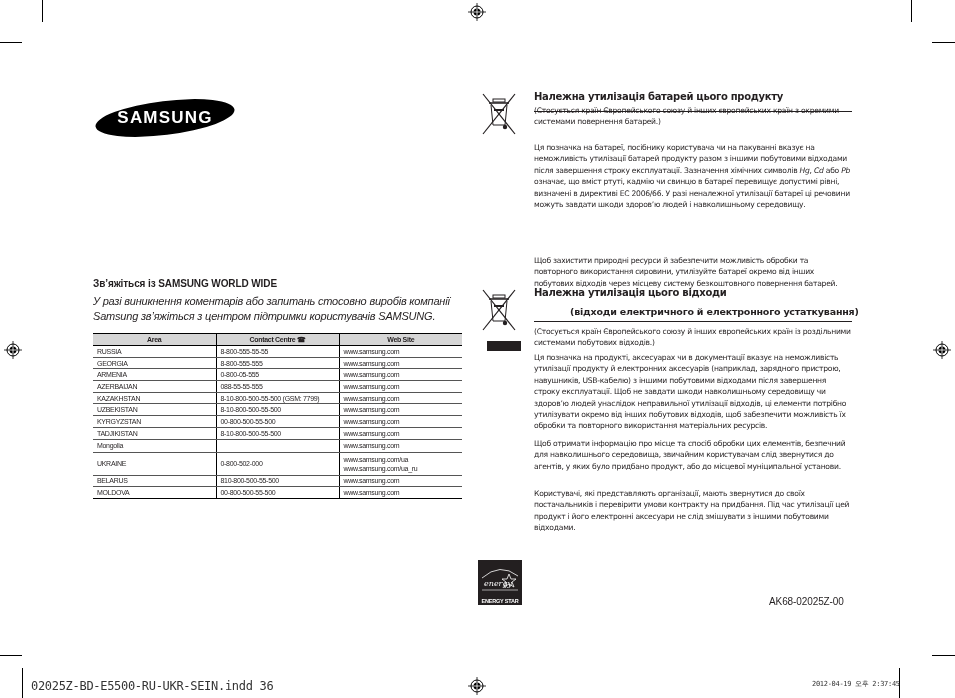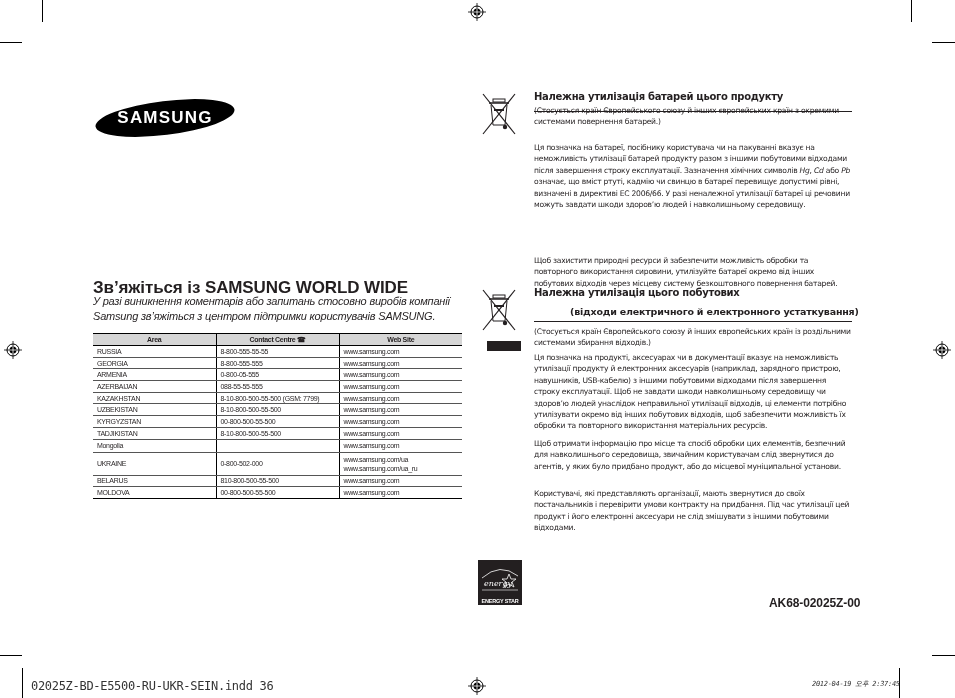--- a/index.html
+++ b/index.html
@@ -5,21 +5,21 @@
   * { margin: 0; padding: 0; box-sizing: border-box; }
   html, body { width: 955px; height: 698px; background: #fff; overflow: hidden; }
   body { position: relative; font-family: "Liberation Sans", sans-serif; color: #231f20; }
   .crop { position: absolute; background: #000; }
   .reg { position: absolute; width: 18px; height: 18px; }
 
   
   .logo { position: absolute; left: 95px; top: 97px; width: 140px; height: 42px; }
 
   
-  .contact-title { position: absolute; left: 93px; top: 278px; font-size: 17px; font-weight: bold; letter-spacing: -0.1px; }
+  .contact-title { position: absolute; left: 93px; top: 278px; font-size: 10px; font-weight: bold; letter-spacing: -0.1px; }
   .contact-intro { position: absolute; left: 93px; top: 294px; width: 372px; font-size: 11px; line-height: 15px; letter-spacing: -0.2px; font-style: italic; }
 
   table.contacts { position: absolute; left: 93px; top: 333px; width: 369px; border-collapse: collapse; font-family: "Liberation Sans", sans-serif; font-size: 7px; letter-spacing: -0.3px; }
   table.contacts th { background: #d6d6d6; font-weight: bold; height: 12px; text-align: center; border-top: 1.5px solid #000; border-bottom: 1px solid #000; border-left: 1px solid #000; }
   table.contacts th:first-child { border-left: none; }
   table.contacts td { height: 11.7px; padding: 0 4px; border-bottom: 1px solid #555; border-left: 1px solid #000; vertical-align: middle; line-height: 9px; }
   table.contacts td:first-child { border-left: none; }
   table.contacts tr.tall td { height: 23px; }
   table.contacts tr.mid td { height: 13px; }
   table.contacts tr:last-child td { border-bottom: 1.5px solid #000; }
@@ -30,24 +30,24 @@
   .weee-icon { position: absolute; width: 36px; height: 44px; }
   .sec-title { position: absolute; font-family: "DejaVu Sans", sans-serif; font-weight: bold; font-size: 10px; letter-spacing: -0.3px; }
   .sec-sub { position: absolute; font-family: "DejaVu Sans", sans-serif; font-weight: bold; font-size: 9.5px; letter-spacing: -0.2px; margin-left: 36px; }
   .rule { position: absolute; height: 1px; background: #231f20; }
   .para { position: absolute; left: 534px; width: 318px; font-family: "DejaVu Sans", sans-serif; font-size: 7.6px; line-height: 11.4px; letter-spacing: -0.25px; }
 
   .black-bar { position: absolute; left: 487px; top: 341px; width: 34px; height: 10px; background: #231f20; }
 
   .energy { position: absolute; left: 478px; top: 560px; width: 44px; height: 45px; background: #231f20; }
   .energy-label { position: absolute; left: 0; bottom: 1px; width: 44px; text-align: center; color: #fff; font-size: 5.5px; font-weight: bold; letter-spacing: -0.2px; }
-  .code { position: absolute; left: 769px; top: 596px; font-size: 12px; font-weight: bold; letter-spacing: -0.1px; }
+  .code { position: absolute; left: 769px; top: 596px; font-size: 10px; font-weight: normal; letter-spacing: -0.1px; }
 
   .footer-left { position: absolute; left: 31px; top: 679px; font-family: "DejaVu Sans Mono", monospace; font-size: 12px; color: #333; letter-spacing: -0.3px; }
-  .footer-right { position: absolute; left: 812px; top: 679px; font-family: "DejaVu Sans Mono", monospace; font-size: 7px; color: #333; letter-spacing: -0.3px; font-style: italic; }
+  .footer-right { position: absolute; left: 812px; top: 679px; font-family: "DejaVu Sans Mono", monospace; font-size: 7px; color: #333; letter-spacing: -0.3px; }
 </style>
 </head>
 <body>
 
 <div class="crop" style="left:42px;top:0;width:1px;height:22px;"></div>
 <div class="crop" style="left:0;top:42px;width:22px;height:1px;"></div>
 <div class="crop" style="left:911px;top:0;width:1px;height:22px;"></div>
 <div class="crop" style="left:932px;top:42px;width:23px;height:1px;"></div>
 <div class="crop" style="left:0;top:655px;width:22px;height:1px;"></div>
 <div class="crop" style="left:932px;top:655px;width:23px;height:1px;"></div>
@@ -190,24 +190,24 @@
 <svg class="weee-icon" style="left:481px;top:288px;" viewBox="0 0 36 44">
   <line x1="2" y1="2" x2="34" y2="42" stroke="#231f20" stroke-width="1.2"></line>
   <line x1="34" y1="2" x2="2" y2="42" stroke="#231f20" stroke-width="1.2"></line>
   <rect x="12" y="7" width="12" height="3" fill="none" stroke="#231f20" stroke-width="1"></rect>
   <line x1="8" y1="11" x2="28" y2="11" stroke="#231f20" stroke-width="1.5"></line>
   <path d="M10 13 L12 33 L24 33 L26 13" fill="none" stroke="#231f20" stroke-width="1"></path>
   <rect x="13" y="17" width="10" height="2" fill="#231f20"></rect>
   <circle cx="24" cy="35" r="2.2" fill="#231f20"></circle>
 </svg>
 <div class="black-bar"></div>
-<div class="sec-title" style="left:534px;top:287px;">Належна утилізація цього побутових</div>
+<div class="sec-title" style="left:534px;top:287px;">Належна утилізація цього відходи</div>
 <div class="sec-sub" style="left:534px;top:306px;">(відходи електричного й електронного устаткування)</div>
 <div class="rule" style="left:534px;top:321px;width:318px;"></div>
-<div class="para" style="top:326px;">(Стосується країн Європейського союзу й інших європейських країн із роздільними системами збирання відходів.)</div>
+<div class="para" style="top:326px;">(Стосується країн Європейського союзу й інших європейських країн із роздільними системами побутових відходів.)</div>
 <div class="para" style="top:352px;">Ця позначка на продукті, аксесуарах чи в документації вказує на неможливість утилізації продукту й електронних аксесуарів (наприклад, зарядного пристрою, навушників, USB-кабелю) з іншими побутовими відходами після завершення строку експлуатації. Щоб не завдати шкоди навколишньому середовищу чи здоров’ю людей унаслідок неправильної утилізації відходів, ці елементи потрібно утилізувати окремо від інших побутових відходів, щоб забезпечити можливість їх обробки та повторного використання матеріальних ресурсів.</div>
 <div class="para" style="top:438px;">Щоб отримати інформацію про місце та спосіб обробки цих елементів, безпечний для навколишнього середовища, звичайним користувачам слід звернутися до агентів, у яких було придбано продукт, або до місцевої муніципальної установи.</div>
 <div class="para" style="top:488px;">Користувачі, які представляють організації, мають звернутися до своїх постачальників і перевірити умови контракту на придбання. Під час утилізації цей продукт і його електронні аксесуари не слід змішувати з іншими побутовими відходами.</div>
 
 <div class="energy">
   <svg width="44" height="36" viewBox="0 0 44 36" style="position:absolute;left:0;top:0;">
     <path d="M4 18 Q22 2 40 16" fill="none" stroke="#fff" stroke-width="0.8"></path>
     <text id="energy-script" x="6" y="26" fill="#fff" font-family="DejaVu Serif, serif" font-style="italic" font-size="8">energy</text>
     <path d="M31 14 L33 19 L38 19 L34 22 L36 27 L31 24 L26 27 L28 22 L24 19 L29 19 Z" fill="none" stroke="#fff" stroke-width="0.8"></path>
     <line x1="4" y1="30" x2="40" y2="30" stroke="#fff" stroke-width="0.6"></line>

